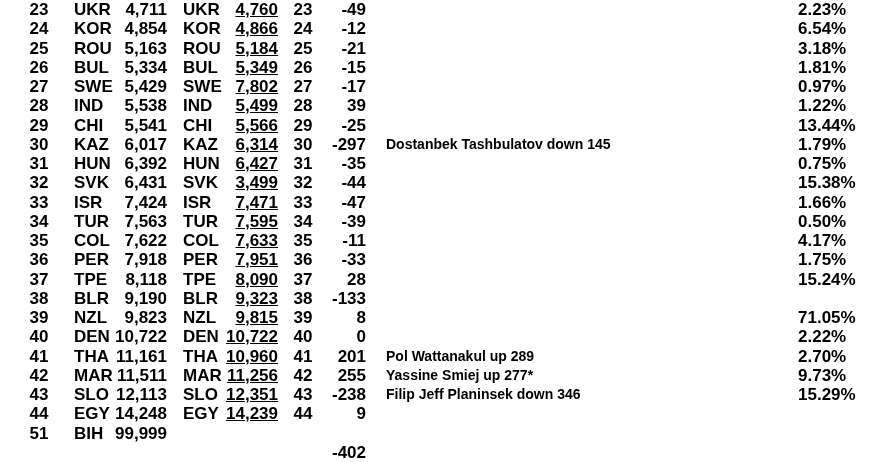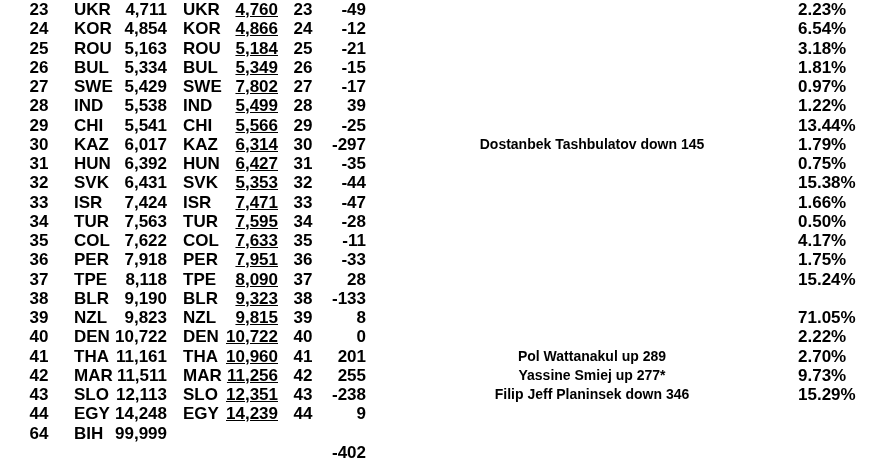--- a/index.html
+++ b/index.html
@@ -27,21 +27,21 @@
     white-space: nowrap;
   }
   .cell { overflow: visible; }
   .c-rank1    { grid-column: 1;  text-align: center; }
   .c-country1 { grid-column: 3;  text-align: left;   }
   .c-value1   { grid-column: 4;  text-align: right;  }
   .c-country2 { grid-column: 6;  text-align: left;   }
   .c-value2   { grid-column: 7;  text-align: right; text-decoration: underline;  }
   .c-rank2    { grid-column: 9;  text-align: center; }
   .c-diff     { grid-column: 10; text-align: right; }
-  .c-note     { grid-column: 12; text-align: center; font-size: 14px; }
+  .c-note     { grid-column: 12; text-align: left; font-size: 14px; }
   .c-percent  { grid-column: 13; text-align: left;  }
 </style>
 </head>
 <body>
 
 <div class="sheet">
 
   <div id="rows-container">
   <div class="row">
     <span class="cell c-rank1">23</span>
@@ -149,21 +149,21 @@
     <span class="cell c-diff">-35</span>
     <span class="cell c-note"></span>
     <span class="cell c-percent">0.75%</span>
   </div>
 
   <div class="row">
     <span class="cell c-rank1">32</span>
     <span class="cell c-country1">SVK</span>
     <span class="cell c-value1">6,431</span>
     <span class="cell c-country2">SVK</span>
-    <span class="cell c-value2">5,353</span>
+    <span class="cell c-value2">3,499</span>
     <span class="cell c-rank2">32</span>
     <span class="cell c-diff">-44</span>
     <span class="cell c-note"></span>
     <span class="cell c-percent">15.38%</span>
   </div>
 
   <div class="row">
     <span class="cell c-rank1">33</span>
     <span class="cell c-country1">ISR</span>
     <span class="cell c-value1">7,424</span>
@@ -175,21 +175,21 @@
     <span class="cell c-percent">1.66%</span>
   </div>
 
   <div class="row">
     <span class="cell c-rank1">34</span>
     <span class="cell c-country1">TUR</span>
     <span class="cell c-value1">7,563</span>
     <span class="cell c-country2">TUR</span>
     <span class="cell c-value2">7,595</span>
     <span class="cell c-rank2">34</span>
-    <span class="cell c-diff">-28</span>
+    <span class="cell c-diff">-39</span>
     <span class="cell c-note"></span>
     <span class="cell c-percent">0.50%</span>
   </div>
 
   <div class="row">
     <span class="cell c-rank1">35</span>
     <span class="cell c-country1">COL</span>
     <span class="cell c-value1">7,622</span>
     <span class="cell c-country2">COL</span>
     <span class="cell c-value2">7,633</span>
@@ -299,21 +299,21 @@
     <span class="cell c-value1">14,248</span>
     <span class="cell c-country2">EGY</span>
     <span class="cell c-value2">14,239</span>
     <span class="cell c-rank2">44</span>
     <span class="cell c-diff">9</span>
     <span class="cell c-note"></span>
     <span class="cell c-percent"></span>
   </div>
 
   <div class="row">
-    <span class="cell c-rank1">64</span>
+    <span class="cell c-rank1">51</span>
     <span class="cell c-country1">BIH</span>
     <span class="cell c-value1">99,999</span>
     <span class="cell c-country2"></span>
     <span class="cell c-value2"></span>
     <span class="cell c-rank2"></span>
     <span class="cell c-diff"></span>
     <span class="cell c-note"></span>
     <span class="cell c-percent"></span>
   </div>
 </div>

